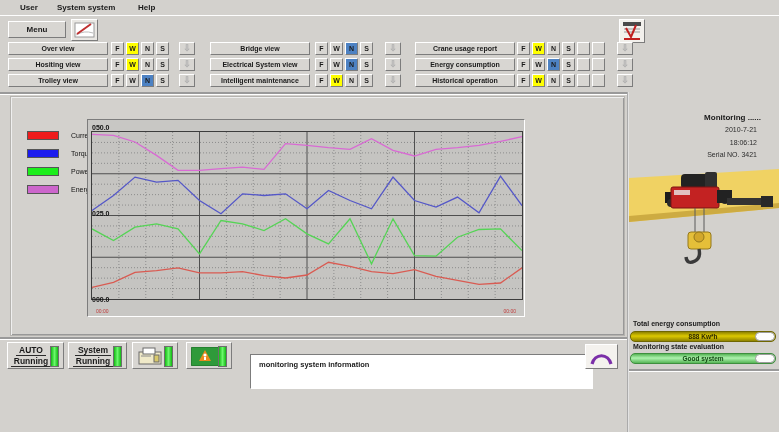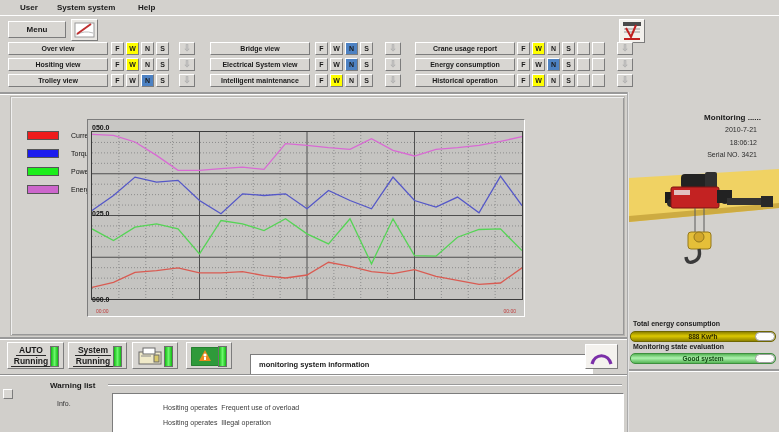--- a/index.html
+++ b/index.html
@@ -259,30 +259,20 @@
   </div>
 
   <div class="abs sunken msgfield" style="left:250px;top:346px;width:343px;height:35px;margin-top:8px;">monitoring system  information</div>
 
   <div class="abs raised" style="left:585px;top:344px;width:33px;height:25px;background:#f4f2ee;">
     <svg width="31" height="23">
       <path d="M6 19 A10 12 0 0 1 25 19" fill="none" stroke="#7b2fa8" stroke-width="3.2"></path>
     </svg>
   </div>
 
-  <div class="abs warnpanel" style="left:0;top:375px;width:628px;height:57px;">
-    <div class="abs raised" style="left:3px;top:13px;width:10px;height:10px;"></div>
-    <div class="abs warn-title" style="left:50px;top:5px;">Warning list</div>
-    <div class="abs" style="left:108px;top:9px;width:514px;height:1px;background:#ffffff;box-shadow:0 -1px 0 #9a9a9a;"></div>
-    <div class="abs warn-info" style="left:57px;top:24px;">Info.</div>
-    <div id="warning-list" class="abs sunken" style="left:112px;top:17px;width:512px;height:46px;padding:6px 0 0 50px;">
-        <div class="warn-item">Hositing operates  Frequent use of overload</div>
-        <div class="warn-item">Hositing operates  Illegal operation</div>
-      </div>
-  </div>
 
   <div class="abs vdivider" style="left:627px;top:92px;width:2px;height:340px;"></div>
 
   <div class="abs rp-sub" style="right:18px;top:113px;">Monitoring ......</div>
   <div class="abs rp-small" style="right:22px;top:126px;">2010-7-21</div>
   <div class="abs rp-small" style="right:22px;top:139px;">18:06:12</div>
   <div class="abs rp-small" style="right:22px;top:151px;">Serial NO. 3421</div>
 
   <svg class="abs" style="left:629px;top:166px;" width="150" height="140" viewBox="0 0 150 140">
     <polygon points="0,12 150,3 150,42 0,56" fill="#f0d263"></polygon>

